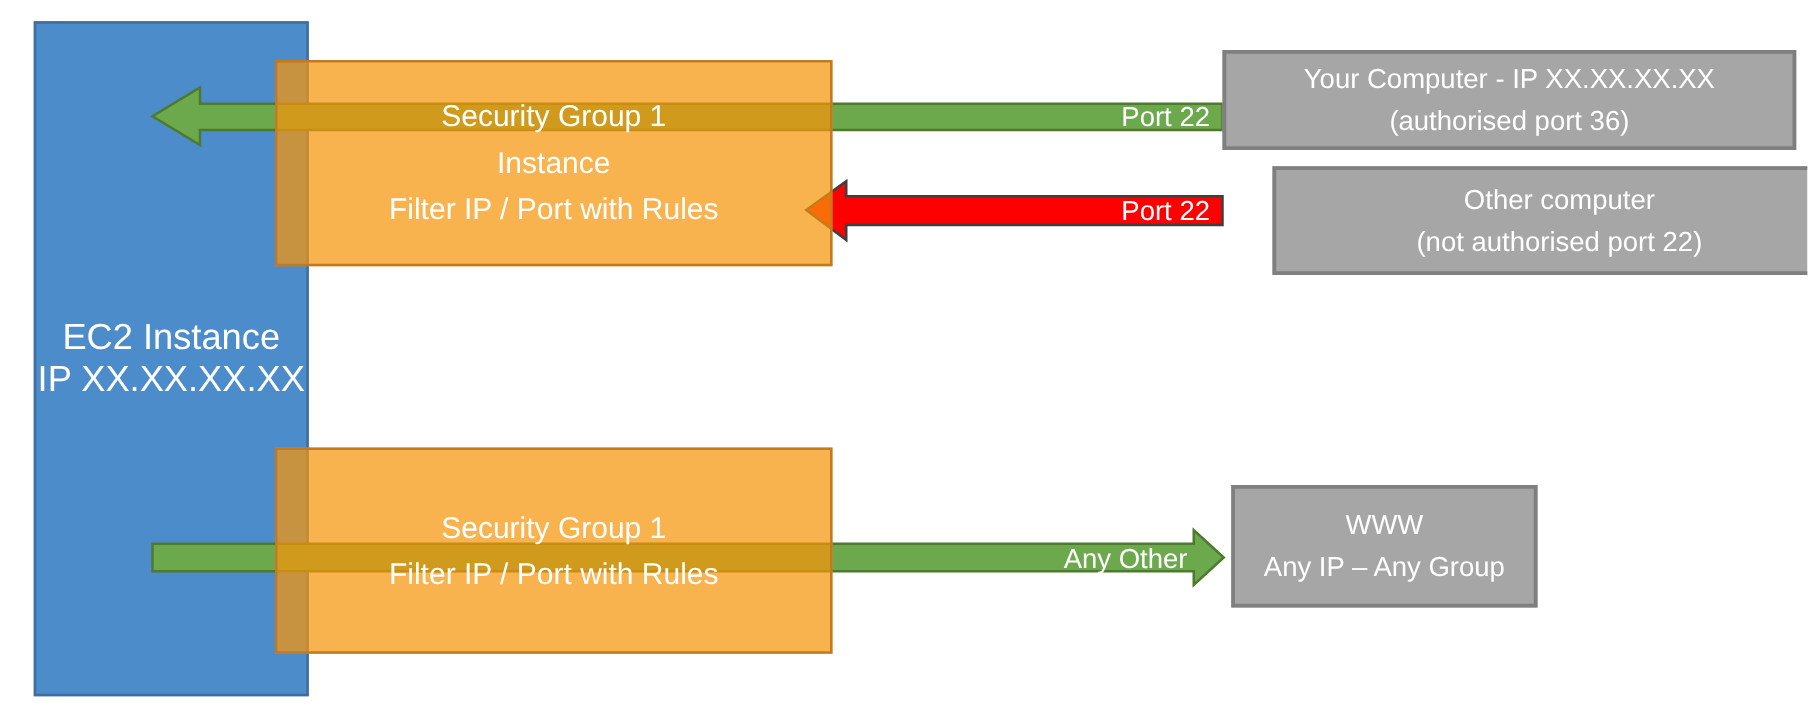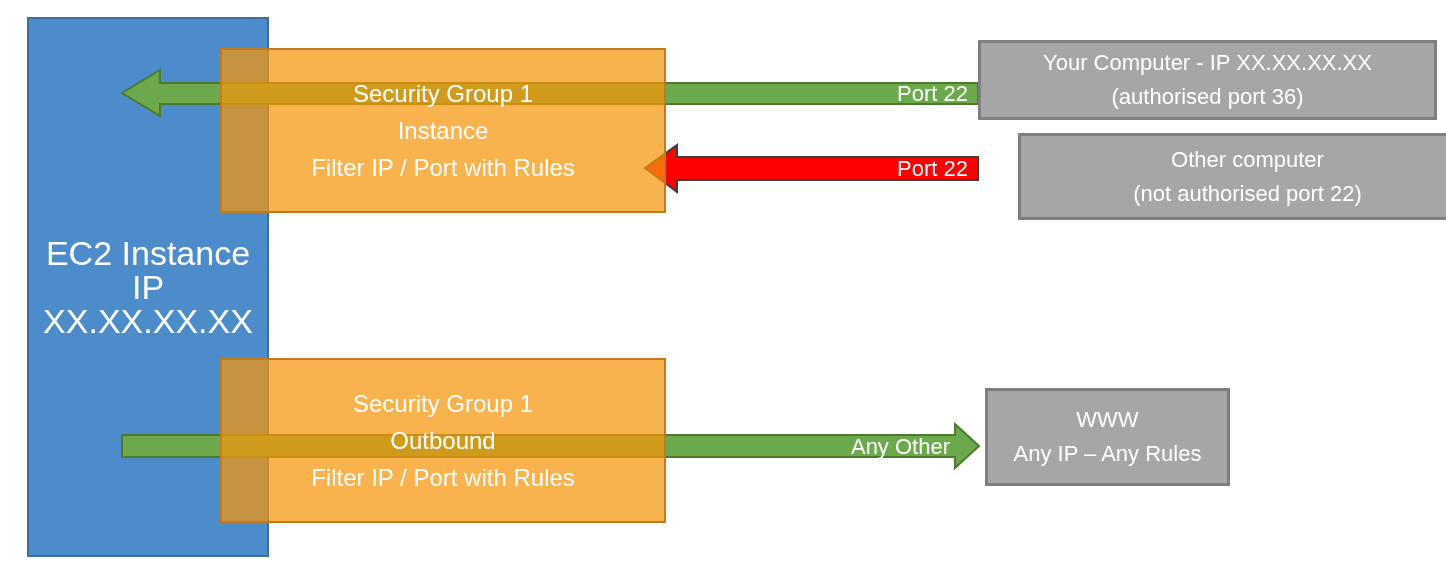--- a/index.html
+++ b/index.html
@@ -18,25 +18,25 @@
     display: flex;
     flex-direction: column;
     align-items: center;
     justify-content: center;
     text-align: center;
   }
   .box .line { display: block; }
 
   
   .ec2-box {
-    left: 27px; top: 17px; width: 242px; height: 540px;
+    left: 27px; top: 17px; width: 220px; height: 540px;
     background: var(--instance-blue);
     border: 2px solid var(--instance-blue-border);
     z-index: 1;
-    font-size: 34px;
+    font-size: 29px;
     line-height: 34px;
   }
 
   
   .arrow-layer {
     position: absolute;
     left: 0; top: 0;
     z-index: 2;
   }
 
@@ -94,36 +94,35 @@
   </svg>
 
   <div class="box sg-box sg-inbound">
     <span class="line">Security Group 1</span>
     <span class="line">Instance</span>
     <span class="line">Filter IP / Port with Rules</span>
   </div>
 
   <div class="box sg-box sg-outbound">
     <span class="line">Security Group 1</span>
-    <span class="line">Outbound</span>
     <span class="line">Filter IP / Port with Rules</span>
   </div>
 
   <div class="box ext-box ext-your">
     <span class="line">Your Computer - IP XX.XX.XX.XX</span>
     <span class="line">(authorised port 36)</span>
   </div>
 
   <div class="box ext-box ext-other">
     <span class="line">Other computer</span>
     <span class="line">(not authorised port 22)</span>
   </div>
 
   <div class="box ext-box ext-www">
     <span class="line">WWW</span>
-    <span class="line">Any IP – Any Rules</span>
+    <span class="line">Any IP – Any Group</span>
   </div>
 
   <span class="port-label label-inbound-allowed">Port 22</span>
   <span class="port-label label-inbound-blocked">Port 22</span>
   <span class="port-label label-outbound">Any Other</span>
 
 </div>
 
 </body></html>

